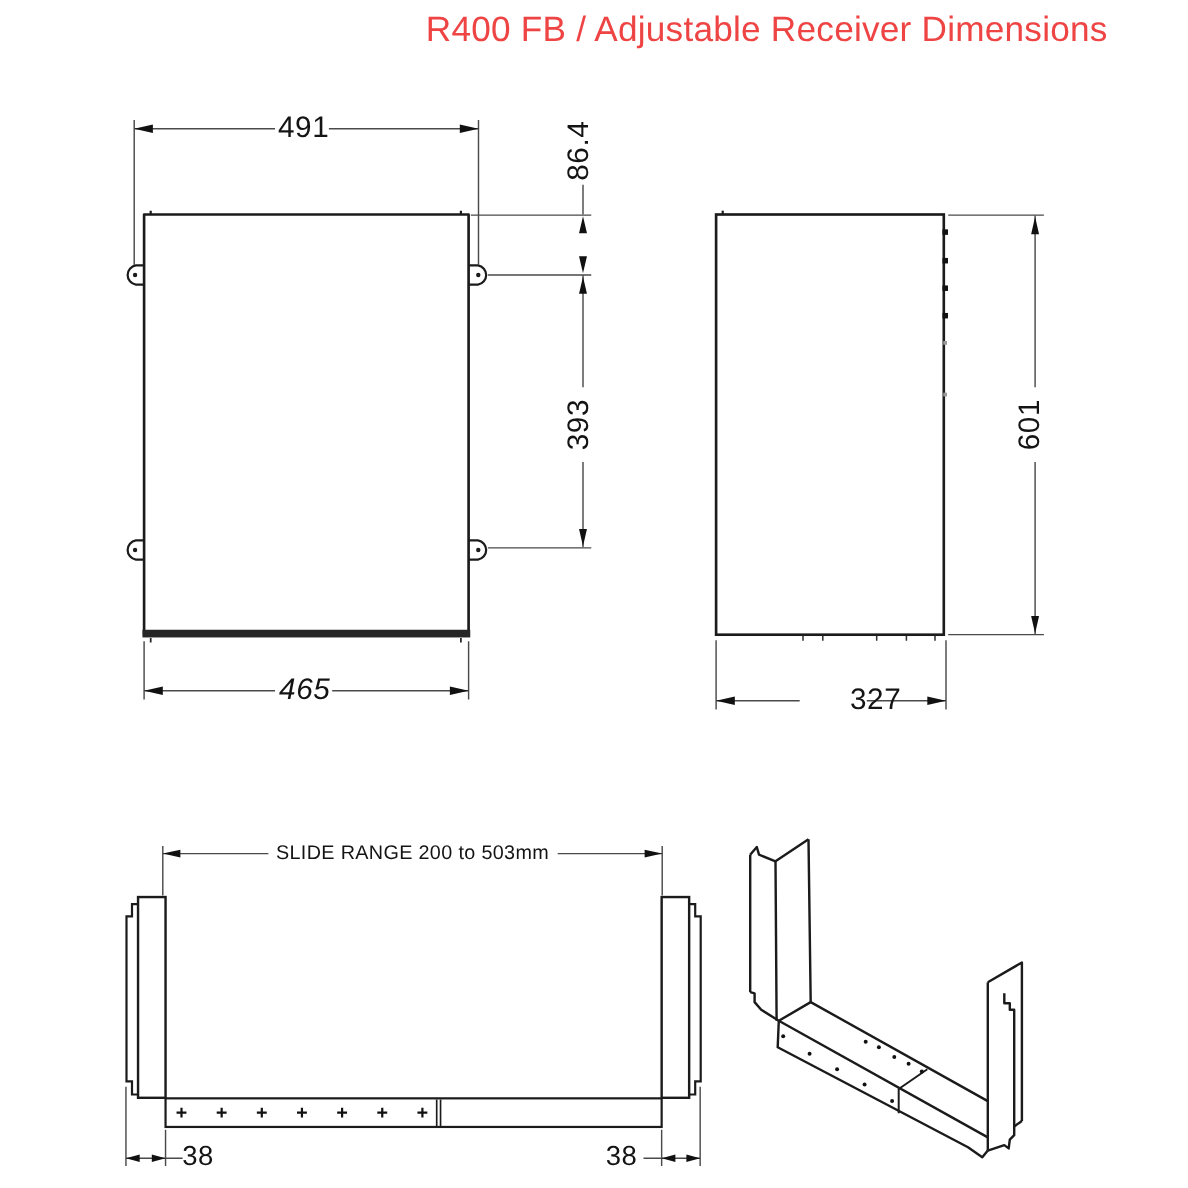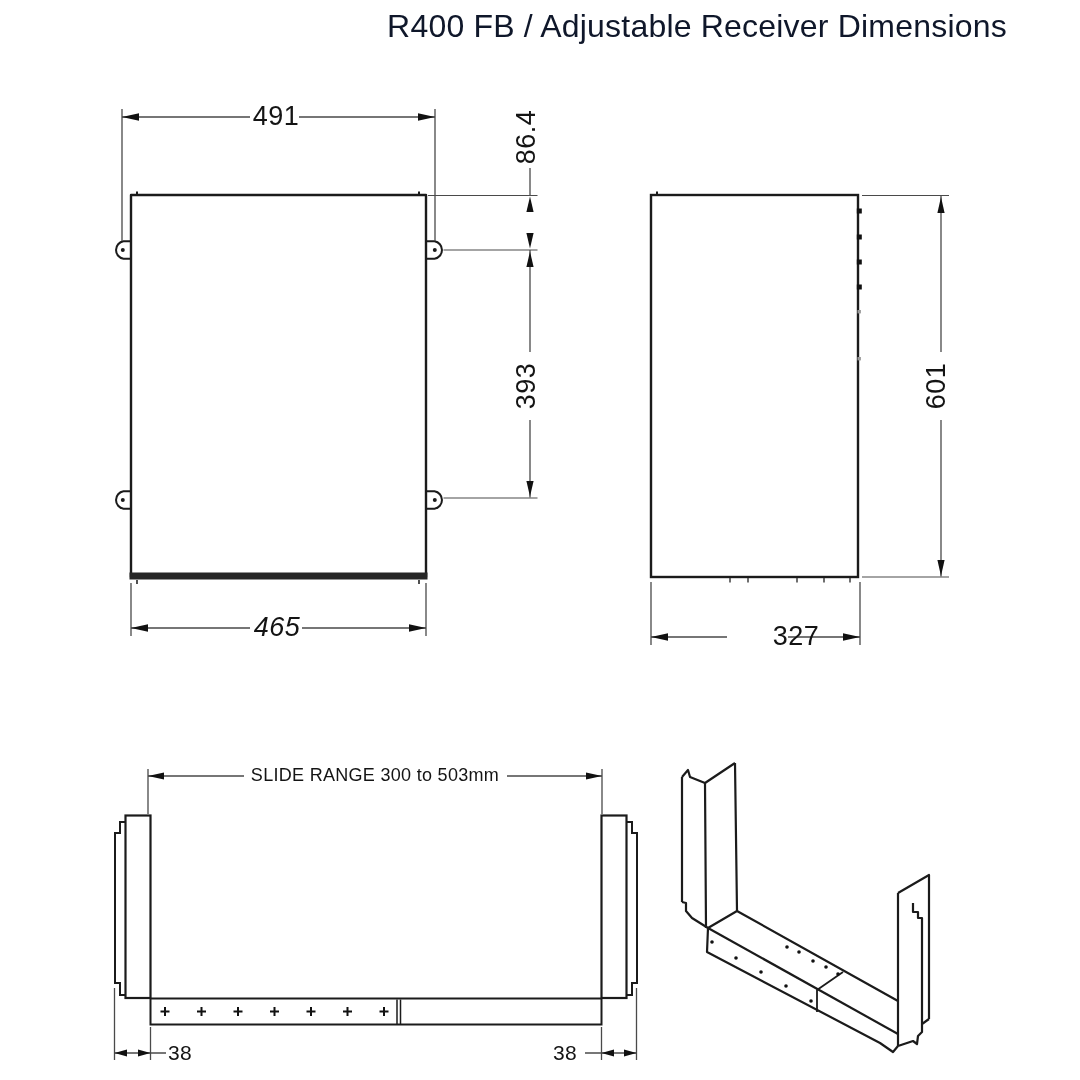--- a/index.html
+++ b/index.html
@@ -2,25 +2,25 @@
 <html><head>
 <meta charset="utf-8">
 <style>
   html,body{margin:0;padding:0;background:#ffffff;}
   #stage{position:relative;width:1080px;height:1080px;background:#ffffff;overflow:hidden;
          font-family:"Liberation Sans", sans-serif;color:#141414;}
   #drawing{position:absolute;left:0;top:0;}
   .lbl{position:absolute;white-space:nowrap;color:#141414;
        font-family:"Liberation Sans", sans-serif;line-height:1;}
   .num{font-size:27px;letter-spacing:0.5px;}
-  .small-num{font-size:21px;letter-spacing:0.4px;text-align:center;}
+  .small-num{font-size:25px;letter-spacing:0.4px;text-align:center;}
   .center{transform:translate(-50%,-50%);}
   .vert{transform:translate(-50%,-50%) rotate(-90deg);}
   #title{position:absolute;left:697px;top:10px;transform:translateX(-50%);
-         font-size:32px;letter-spacing:0.2px;color:#0f172a;}
+         font-size:32px;letter-spacing:0.2px;color:#ef4444;}
   #slide-range-label{font-size:18px;letter-spacing:0.3px;}
 </style>
 </head>
 <body>
 
 <div id="stage">
 
   <svg id="drawing" width="1080" height="1080" viewBox="0 0 1080 1080">
 
     <g stroke-linejoin="round" stroke-linecap="butt">
@@ -182,17 +182,17 @@
   <div id="title" class="lbl">R400 FB / Adjustable Receiver Dimensions</div>
 
   <div class="lbl num center" style="left:276px;top:116px;text-align:right;">491</div>
   <div class="lbl num vert" style="left:526px;top:137px;">86.4</div>
   <div class="lbl num vert" style="left:526px;top:386px;">393</div>
   <div class="lbl num center" style="left:277px;top:627px;font-style:italic;">465</div>
 
   <div class="lbl num vert" style="left:936px;top:386px;">601</div>
   <div class="lbl num center" style="left:796px;top:636px;">327</div>
 
-  <div id="slide-range-label" class="lbl center" style="left:375px;top:775px;">SLIDE RANGE 300 to 503mm</div>
+  <div id="slide-range-label" class="lbl center" style="left:375px;top:775px;">SLIDE RANGE 200 to 503mm</div>
   <div class="lbl small-num center" style="left:180px;top:1052px;">38</div>
   <div class="lbl small-num center" style="left:565px;top:1052px;">38</div>
 
 </div>
 
 </body></html>

